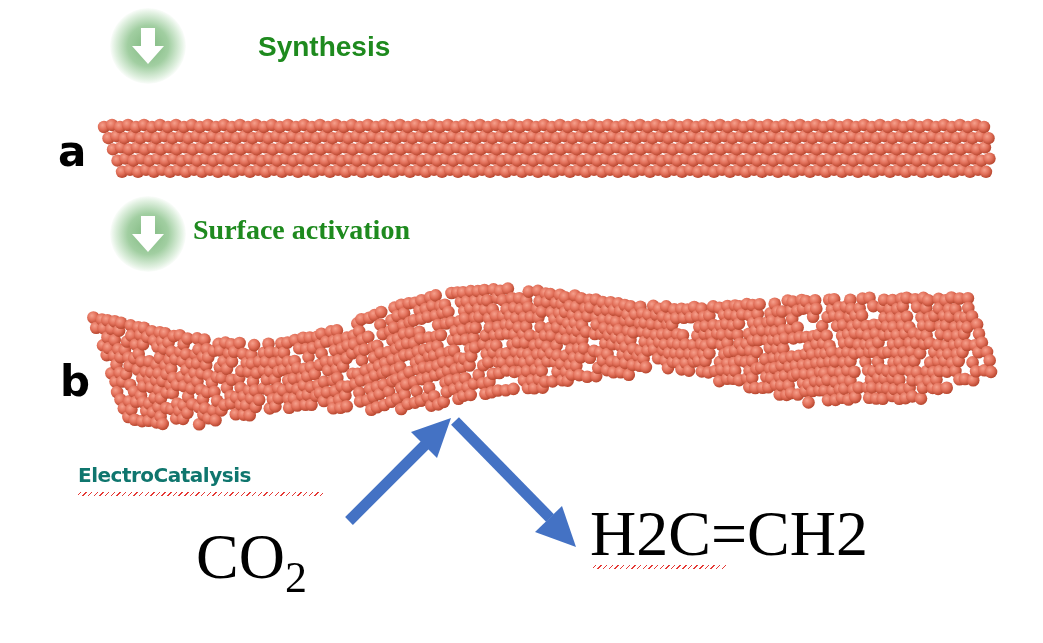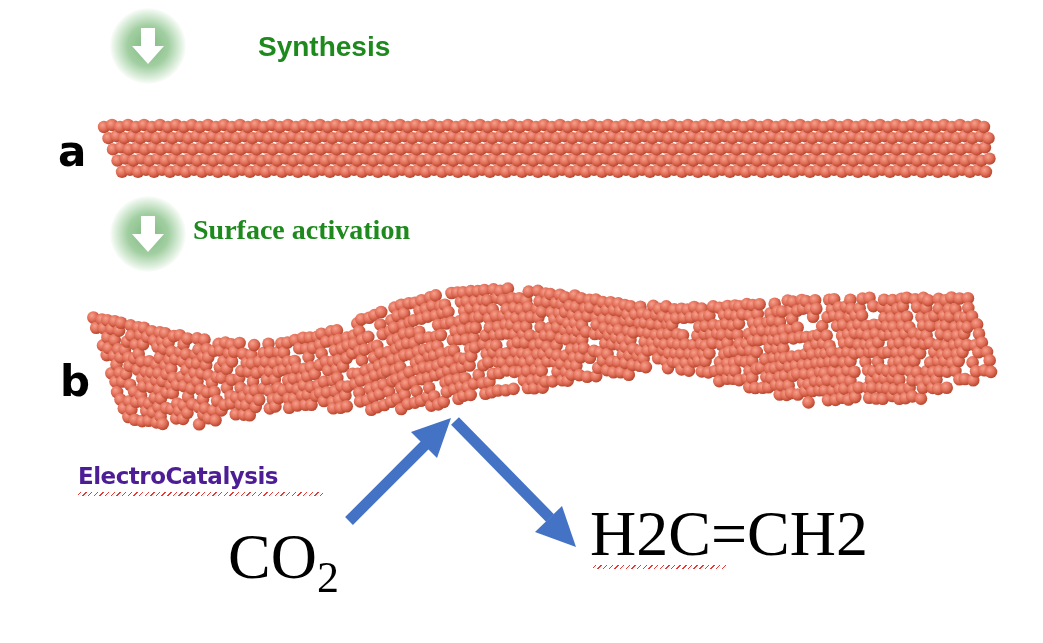--- a/index.html
+++ b/index.html
@@ -3,25 +3,25 @@
 <meta charset="utf-8">
 <style>
   html, body { margin:0; padding:0; background:#ffffff; }
   body { width:1043px; height:643px; position:relative; overflow:hidden; font-family:"Liberation Sans", sans-serif; }
   .step-icon { position:absolute; width:76px; height:76px; border-radius:50%;
     background: radial-gradient(circle, rgba(120,180,120,0.95) 0%, rgba(130,190,130,0.75) 38%, rgba(170,215,170,0.35) 62%, rgba(255,255,255,0) 72%); }
   .step-icon svg { position:absolute; left:20px; top:18px; }
   .step-label { position:absolute; color:#1e8a1e; font-weight:bold; font-size:28px; font-family:"Liberation Sans", sans-serif; white-space:nowrap; }
   .panel-letter { position:absolute; color:#000; font-weight:bold; font-size:42px; font-family:"DejaVu Sans", sans-serif; }
   .wire { position:absolute; left:0; top:0; }
-  .cat-label { position:absolute; left:78px; top:463px; font-size:23px; font-weight:bold; color:#4c1d95; font-family:"DejaVu Sans", sans-serif; letter-spacing:-0.5px; }
+  .cat-label { position:absolute; left:78px; top:463px; font-size:20px; font-weight:bold; color:#0f766e; font-family:"DejaVu Sans", sans-serif; letter-spacing:-0.5px; }
   .squiggle { position:absolute; height:4px;
     background: repeating-linear-gradient(135deg, transparent 0 1.5px, #e53935 1.5px 2.5px, transparent 2.5px 4px); }
   .formula { position:absolute; font-family:"Liberation Serif", serif; color:#000; white-space:nowrap; }
-  .co2 { left:228px; top:520px; font-size:64px; }
+  .co2 { left:196px; top:520px; font-size:64px; }
   .co2 sub { font-size:44px; vertical-align:-14px; }
   .product { left:590px; top:497px; font-size:64px;font-family:Liberation Serif, serif; }
   .arrows { position:absolute; left:0; top:0; }
 </style>
 </head>
 <body>
 
 <div class="step-icon" style="left:110px; top:8px;">
   <svg width="36" height="40" viewBox="0 0 36 40">
       <path d="M11 2 H25 V20 H34 L18 38 L2 20 H11 Z" fill="#ffffff"></path>

